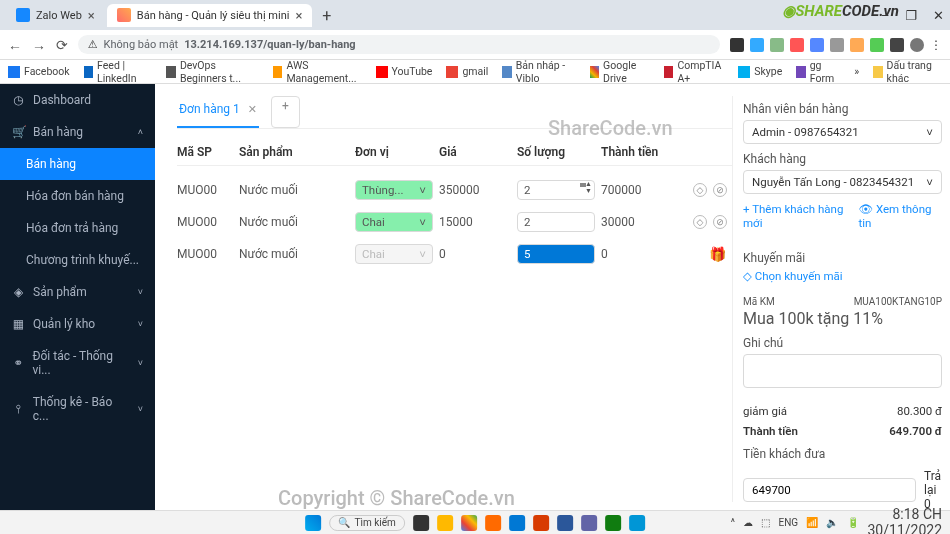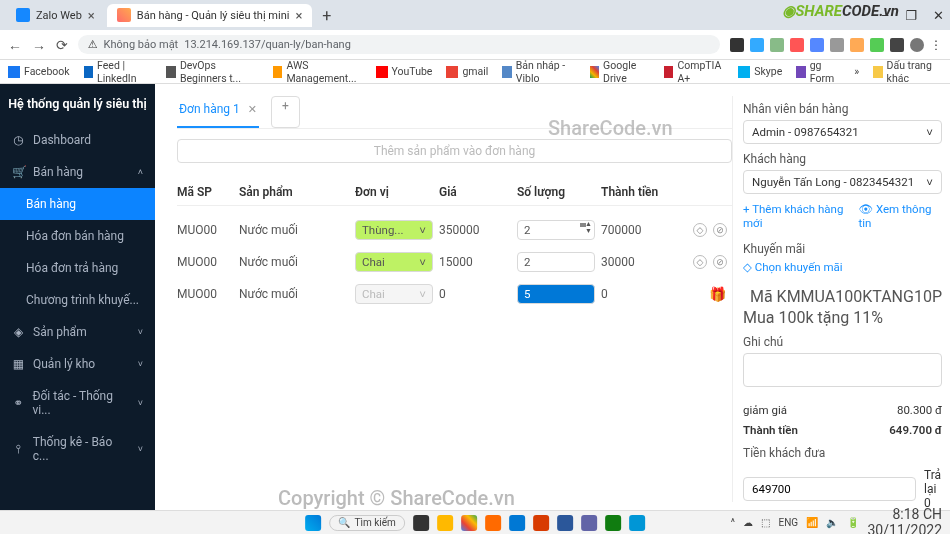--- a/index.html
+++ b/index.html
@@ -11,21 +11,21 @@
 .browser-tab.inactive { background: transparent; }
 .tab-ico { width: 14px; height: 14px; border-radius: 2px; }
 .tab-close { color: #555; cursor: pointer; font-size: 13px; }
 .tab-plus { color: #444; font-size: 16px; padding: 2px 8px; cursor: pointer; }
 .win-ctrls { margin-left: auto; display: flex; gap: 16px; font-size: 13px; color: #333; }
 
 .browser-nav { height: 30px; background: #fff; border-bottom: 1px solid #ddd; display: flex; align-items: center; padding: 0 8px; gap: 10px; }
 .nav-btn { color: #555; font-size: 14px; cursor: pointer; }
 .addr { flex: 1; background: #f1f3f4; border-radius: 14px; padding: 3px 10px; display: flex; align-items: center; gap: 6px; font-size: 11px; }
 .addr .insec { color: #5f6368; }
-.addr .path { color: #5f6368; }
+.addr .path { color: #5f6368; font-weight: bold; }
 .ext-icons { display: flex; gap: 6px; }
 .ext-ico { width: 14px; height: 14px; border-radius: 2px; }
 
 .bookmarks { height: 24px; background: #fff; border-bottom: 1px solid #ddd; display: flex; align-items: center; padding: 0 8px; gap: 14px; font-size: 10.5px; color: #444; }
 .bm { display: flex; align-items: center; gap: 4px; cursor: pointer; }
 .bm-ico { width: 12px; height: 12px; }
 
 
 .app { display: flex; height: 426px; }
 .sidebar { width: 155px; background: #0d1b2a; color: #a8b2c1; display: flex; flex-direction: column; font-size: 12px; }
@@ -43,35 +43,35 @@
 .tab.active { color: #1890ff; border-bottom: 2px solid #1890ff; }
 .tab-x { color: #999; font-size: 11px; }
 .tab-add { padding: 2px 10px; border: 1px solid #ddd; border-radius: 4px; color: #888; cursor: pointer; }
 
 .search-row { border: 1px solid #ddd; border-radius: 4px; padding: 4px 8px; text-align: center; color: #bbb; margin-bottom: 16px; font-size: 12px; }
 
 .table { width: 100%; }
 .thead, .trow { display: grid; grid-template-columns: 56px 110px 78px 72px 78px 80px 40px; gap: 6px; align-items: center; padding: 6px 0; }
 .thead { font-weight: 600; color: #333; border-bottom: 1px solid #eee; margin-bottom: 8px; }
 .trow { font-size: 12px; color: #555; }
-.sel { border: 1px solid #d9d9d9; border-radius: 4px; padding: 2px 6px; display: flex; justify-content: space-between; align-items: center; font-size: 11.5px; background: #bef264; }
+.sel { border: 1px solid #d9d9d9; border-radius: 4px; padding: 2px 6px; display: flex; justify-content: space-between; align-items: center; font-size: 11.5px; background: #86efac; }
 .sel.disabled { background: #f5f5f5; color: #bbb; }
 .qty { border: 1px solid #d9d9d9; border-radius: 4px; padding: 2px 18px 2px 6px; font-size: 11.5px; position: relative; }
 .qty.spin::after { content: ''; position: absolute; right: 4px; top: 2px; bottom: 2px; width: 10px; background: linear-gradient(#888 0 50%, #888 50% 100%); background-size: 6px 4px; background-repeat: no-repeat; }
 .qty.hl { background: #0078d7; color: #fff; }
 .row-acts { display: flex; gap: 6px; justify-content: flex-end; }
 .act-ico { width: 14px; height: 14px; border: 1px solid #bbb; border-radius: 50%; display: flex; align-items: center; justify-content: center; font-size: 9px; color: #888; cursor: pointer; }
 .gift { color: #e55; font-size: 14px; }
 
 .right { width: 210px; border-left: 1px solid #eee; padding-left: 10px; font-size: 12px; }
 .r-label { color: #555; margin-bottom: 4px; margin-top: 6px; }
 .r-sel { border: 1px solid #d9d9d9; border-radius: 4px; padding: 4px 8px; display: flex; justify-content: space-between; align-items: center; margin-bottom: 8px; font-size: 11.5px; }
 .link { color: #1890ff; cursor: pointer; font-size: 11.5px; }
-.link-row { display: flex; justify-content: center; margin-bottom: 12px; }
-.promo-k { display: flex; justify-content: flex-end; font-size: 16px; color: #555; margin-bottom: 2px; margin-top: 13px; }
+.link-row { display: flex; justify-content: center; margin-bottom: 21px; }
+.promo-k { display: flex; justify-content: space-between; font-size: 10px; color: #555; margin-bottom: 2px; margin-top: 13px; }
 .promo-v { color: #555; font-size: 16px; margin-bottom: 8px; }
 .note { border: 1px solid #d9d9d9; border-radius: 4px; height: 34px; width: 100%; margin-bottom: 10px; resize: none; }
 .sum { display: flex; justify-content: space-between; padding: 3px 0; font-size: 11.5px; }
 .sum.total { font-weight: 600; }
 .pay-row { display: flex; gap: 8px; align-items: center; margin-top: 8px; }
 .pay-in { border: 1px solid #d9d9d9; border-radius: 4px; padding: 4px 8px; flex: 1; font-size: 11.5px; }
 
 
 .wm1 { position: absolute; top: 116px; left: 548px; font-size: 20px; color: rgba(120,120,120,0.45); font-weight: 500; pointer-events: none; }
 .wm2 { position: absolute; bottom: 24px; left: 278px; font-size: 20px; color: rgba(120,120,120,0.5); font-weight: 500; pointer-events: none; }
@@ -183,21 +183,20 @@
     </div>
   <span>»</span>
   <div class="bm" style="margin-left:auto">
       <span class="bm-ico" style="background:#f7c948"></span>
       <span>Dấu trang khác</span>
     </div>
 </div>
 
 <div class="app">
   <div class="sidebar">
-    <div class="sidebar-title">Hệ thống quản lý siêu thị</div>
     <div class="side-item">
         <span class="side-ico">◷</span>
         <span>Dashboard</span>
       </div>
     <div class="side-item">
         <span class="side-ico">🛒</span>
         <span>Bán hàng</span>
         <span class="chev">˄</span>
       </div>
     <div class="side-item sub active">
@@ -236,21 +235,20 @@
 
   <div class="main">
     <div class="center">
       <div class="tabs">
         <div class="tab active">
           <span>Đơn hàng 1</span>
           <span class="tab-x">✕</span>
         </div>
         <div class="tab-add">+</div>
       </div>
-      <div class="search-row">Thêm sản phẩm vào đơn hàng</div>
 
       <div class="table">
         <div class="thead">
           <span>Mã SP</span>
           <span>Sản phẩm</span>
           <span>Đơn vị</span>
           <span>Giá</span>
           <span>Số lượng</span>
           <span>Thành tiền</span>
           <span></span>

